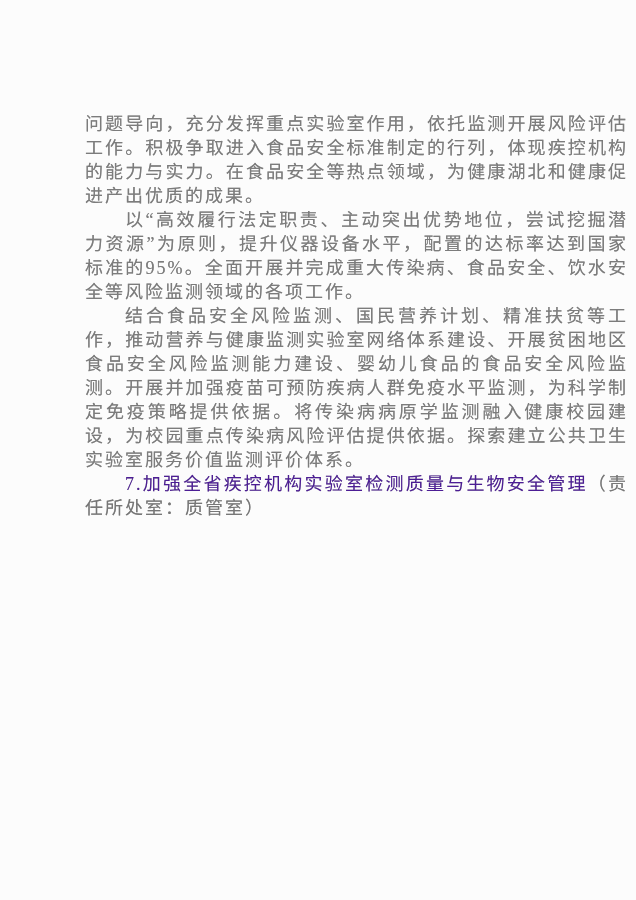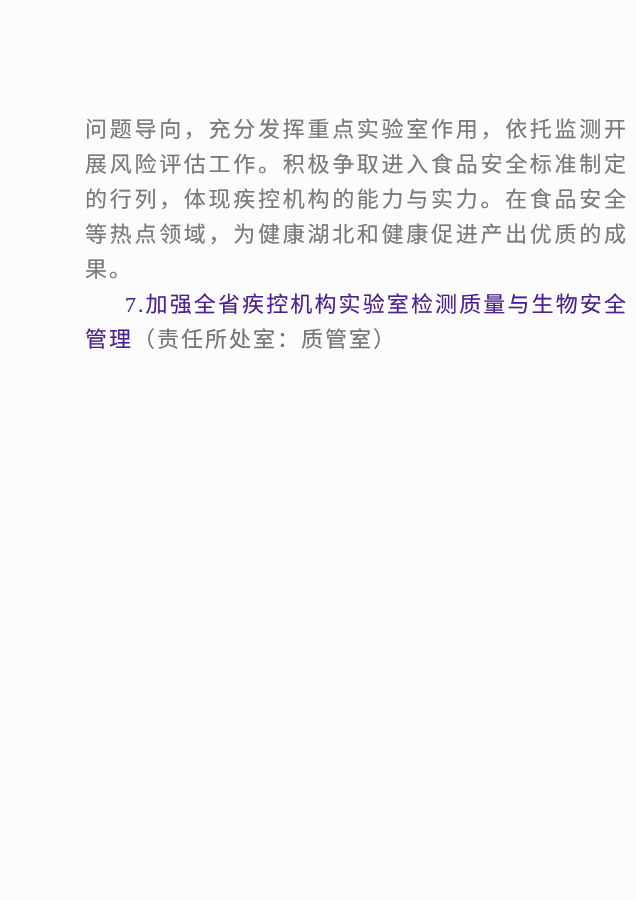--- a/index.html
+++ b/index.html
@@ -14,22 +14,22 @@
     background: #fcfcfc;
     overflow: hidden;
     font-family: "Liberation Serif", "DejaVu Serif", serif;
   }
   .text-block {
     position: absolute;
     left: 85px;
     top: 112px;
     width: 543px;
     color: #7c7c7c;
-    font-size: 22px;
-    line-height: 35px;
+    font-size: 18px;
+    line-height: 24px;
     letter-spacing: 2px;
     text-align: justify;
     text-shadow: 0 0 0.6px rgba(150,150,150,0.75);
   }
   .para {
     margin: 0;
     padding: 0;
   }
   .para.indent {
     text-indent: 40px;
@@ -42,15 +42,17 @@
     font-weight: 400;
     color: #777777;
   }
 </style>
 </head>
 <body>
 
 <div class="page">
   <div class="text-block">
     <p class="para">问题导向，充分发挥重点实验室作用，依托监测开展风险评估工作。积极争取进入食品安全标准制定的行列，体现疾控机构的能力与实力。在食品安全等热点领域，为健康湖北和健康促进产出优质的成果。</p>
+    <p class="para indent">以“高效履行法定职责、主动突出优势地位，尝试挖掘潜力资源”为原则，提升仪器设备水平，配置的达标率达到国家标准的95%。全面开展并完成重大传染病、食品安全、饮水安全等风险监测领域的各项工作。</p>
+    <p class="para indent">结合食品安全风险监测、国民营养计划、精准扶贫等工作，推动营养与健康监测实验室网络体系建设、开展贫困地区食品安全风险监测能力建设、婴幼儿食品的食品安全风险监测。开展并加强疫苗可预防疾病人群免疫水平监测，为科学制定免疫策略提供依据。将传染病病原学监测融入健康校园建设，为校园重点传染病风险评估提供依据。探索建立公共卫生实验室服务价值监测评价体系。</p>
     <p class="para indent"><span class="heading-title">7.加强全省疾控机构实验室检测质量与生物安全管理</span><span class="heading-note">（责任所处室：质管室）</span></p>
   </div>
 </div>
 
 </body></html>

